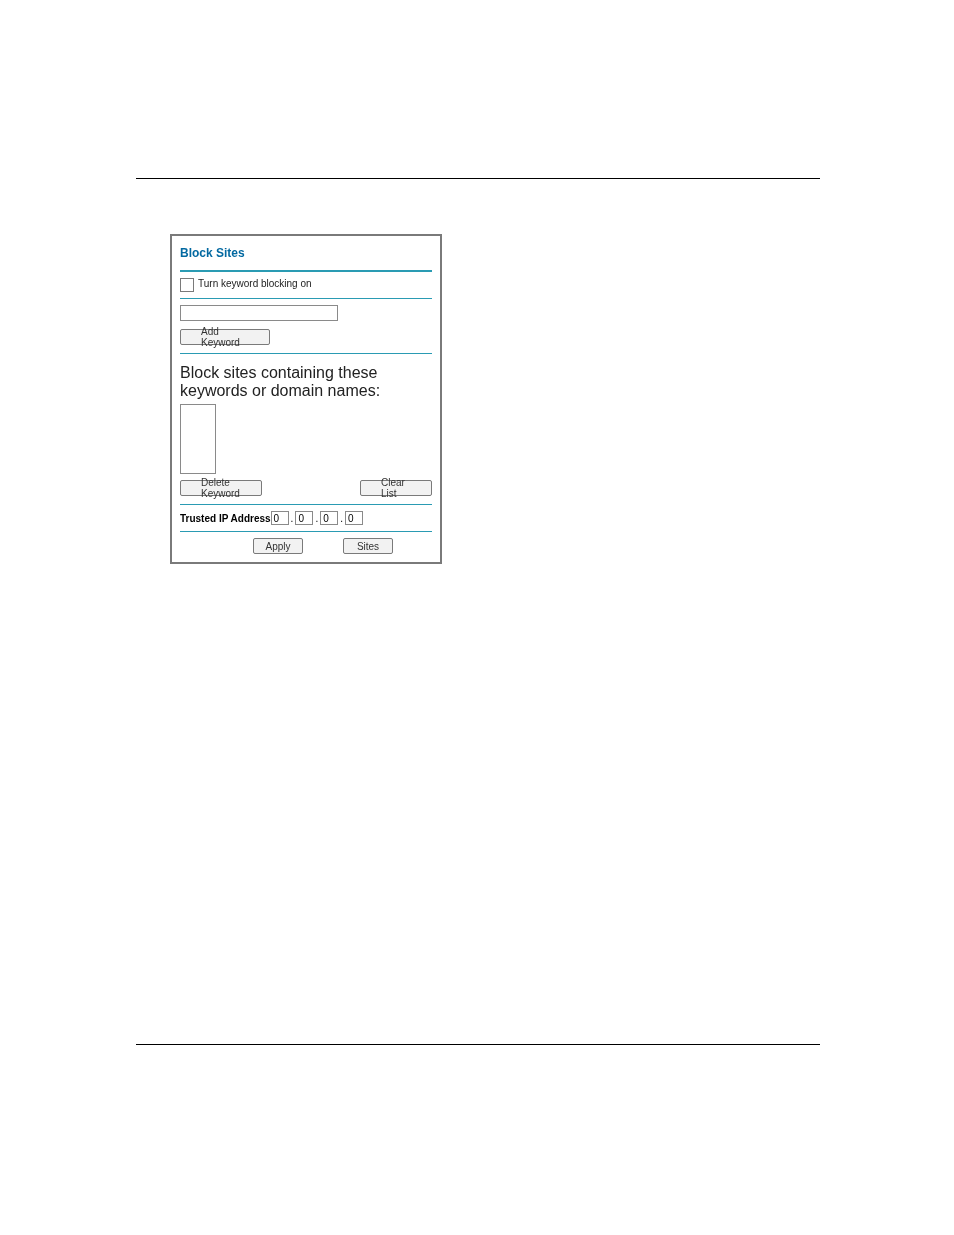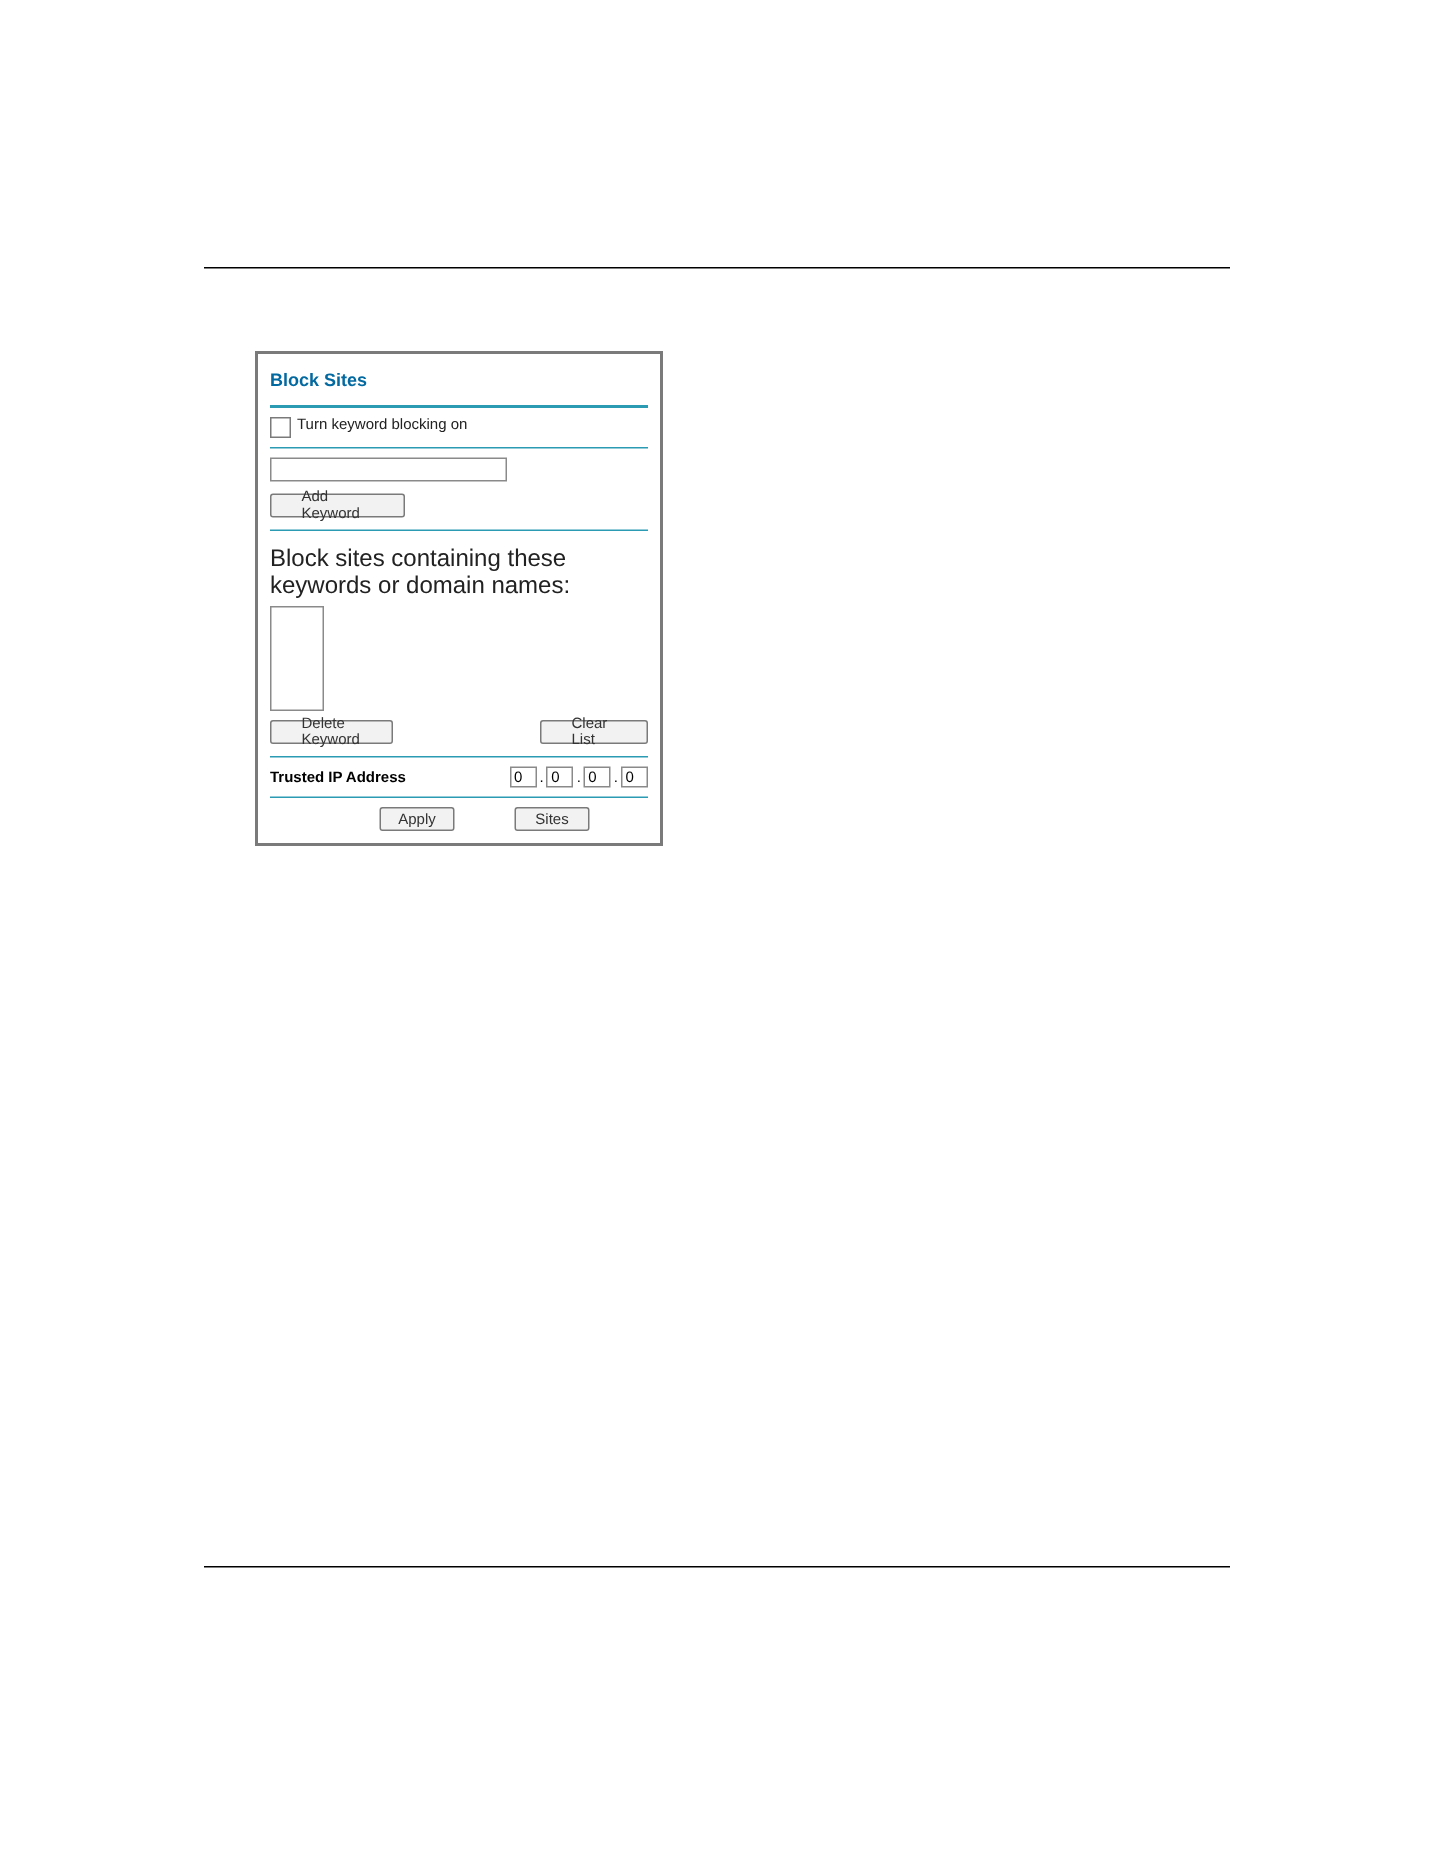--- a/index.html
+++ b/index.html
@@ -113,21 +113,20 @@
     font-size: 10px;
   }
   .row-btns {
     display: flex;
     justify-content: space-between;
     margin-top: 6px;
   }
   .trusted-row {
     display: flex;
     align-items: center;
-    justify-content: space-between;
     margin: 6px 0;
   }
   .trusted-label {
     font-size: 10px;
     font-weight: bold;
   }
   .ip-group {
     display: flex;
     align-items: center;
     gap: 2px;

